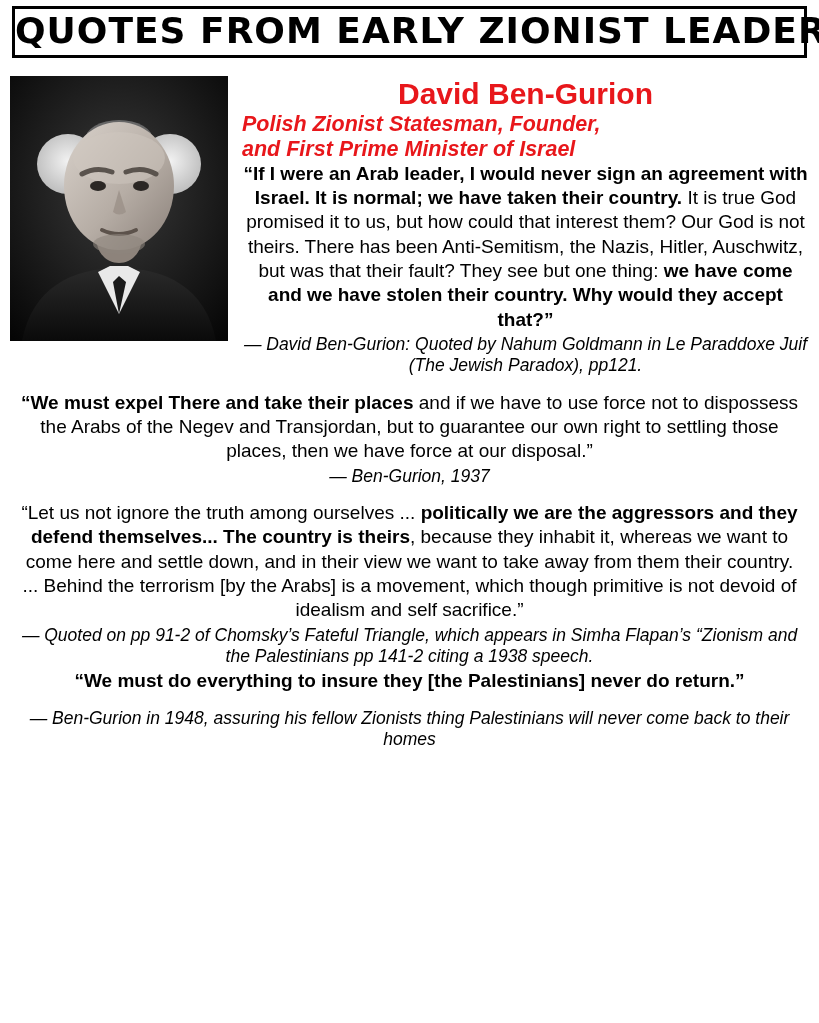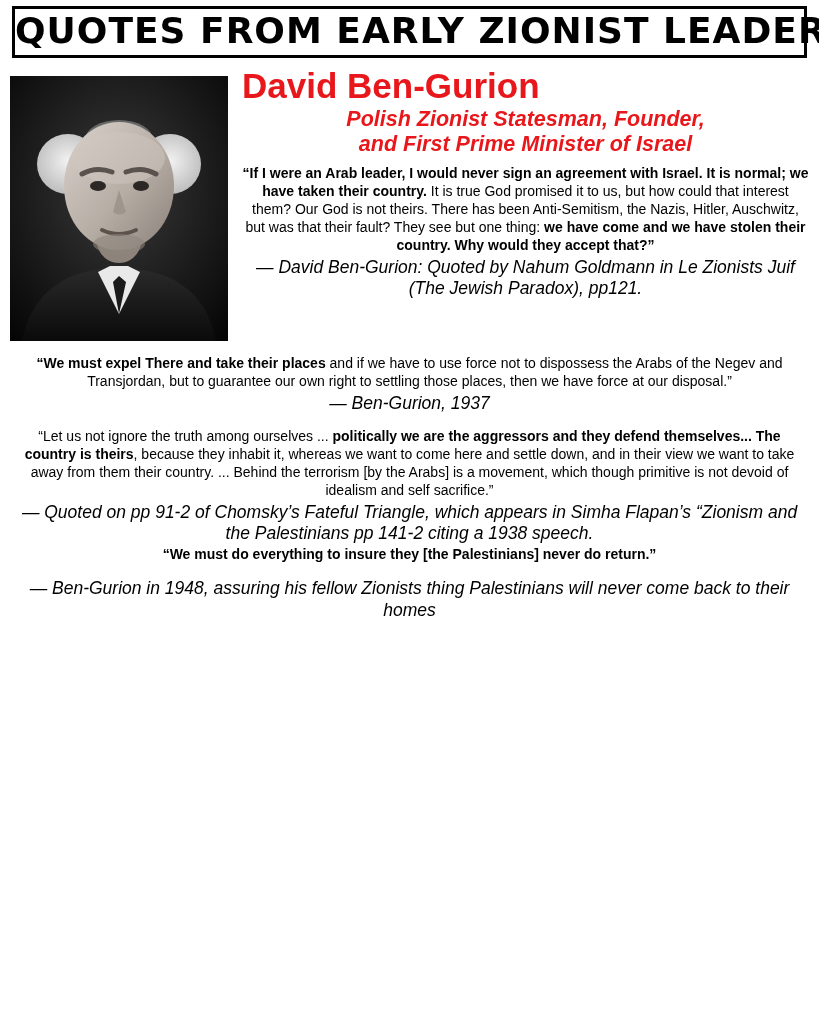--- a/index.html
+++ b/index.html
@@ -56,37 +56,37 @@
     display: block;
     background: #111;
   }
   .top-right {
     flex: 1 1 auto;
     padding-top: 2px;
   }
   .person-name {
     color: #e8171b;
     font-weight: bold;
-    font-size: 35px;
+    font-size: 30px;
+    text-align: center;
     line-height: 1.05;
-    margin: 0 0 2px 0;
+    margin: 10px 0 2px 0;
   }
   .person-role {
     color: #e8171b;
     font-weight: bold;
     font-style: italic;
     font-size: 21.5px;
-    text-align: center;
     line-height: 1.17;
-    margin: 0 0 8px 0;
+    margin: 0 0 0 0;
   }
 
   
   .quote {
-    font-size: 14px;
+    font-size: 19px;
     line-height: 1.28;
     text-align: center;
     margin: 0;
   }
   .quote b { font-weight: bold; }
 
   .attrib {
     font-style: italic;
     font-size: 17.5px;
     line-height: 1.22;
@@ -163,21 +163,21 @@
         <path d="M92 154 q17 8 34 0" stroke="#5c524b" stroke-width="4" fill="none" stroke-linecap="round"></path>
 
         <ellipse cx="109" cy="168" rx="26" ry="10" fill="#8e857d" opacity="0.6"></ellipse>
       </svg>
     </div>
 
     <div class="top-right">
       <div class="person-name">David Ben-Gurion</div>
       <div class="person-role">Polish Zionist Statesman, Founder,<br>and First Prime Minister of Israel</div>
       <div class="quote q1"><b>“If I were an Arab leader, I would never sign an agreement with Israel. It is normal; we have taken their country.</b><span> It is true God promised it to us, but how could that interest them? Our God is not theirs. There has been Anti-Semitism, the Nazis, Hitler, Auschwitz, but was that their fault? They see but one thing: </span><b>we have come and we have stolen their country. Why would they accept that?”</b></div>
-      <div class="attrib">— David Ben-Gurion: Quoted by Nahum Goldmann in Le Zionists Juif (The Jewish Paradox), pp121.</div>
+      <div class="attrib">— David Ben-Gurion: Quoted by Nahum Goldmann in Le Paraddoxe Juif (The Jewish Paradox), pp121.</div>
     </div>
   </div>
 
   <div class="block">
     <div class="quote"><b>“We must expel There and take their places</b><span> and if we have to use force not to dispossess the Arabs of the Negev and Transjordan, but to guarantee our own right to settling those places, then we have force at our disposal.”</span></div>
     <div class="attrib">— Ben-Gurion, 1937</div>
   </div>
 
   <div class="block">
     <div class="quote q-indent"><span>“Let us not ignore the truth among ourselves ... </span><b>politically we are the aggressors and they defend themselves... The country is theirs</b><span>, because they inhabit it, whereas we want to come here and settle down, and in their view we want to take away from them their country. ... Behind the terrorism [by the Arabs] is a movement, which though primitive is not devoid of idealism and self sacrifice.”</span></div>

